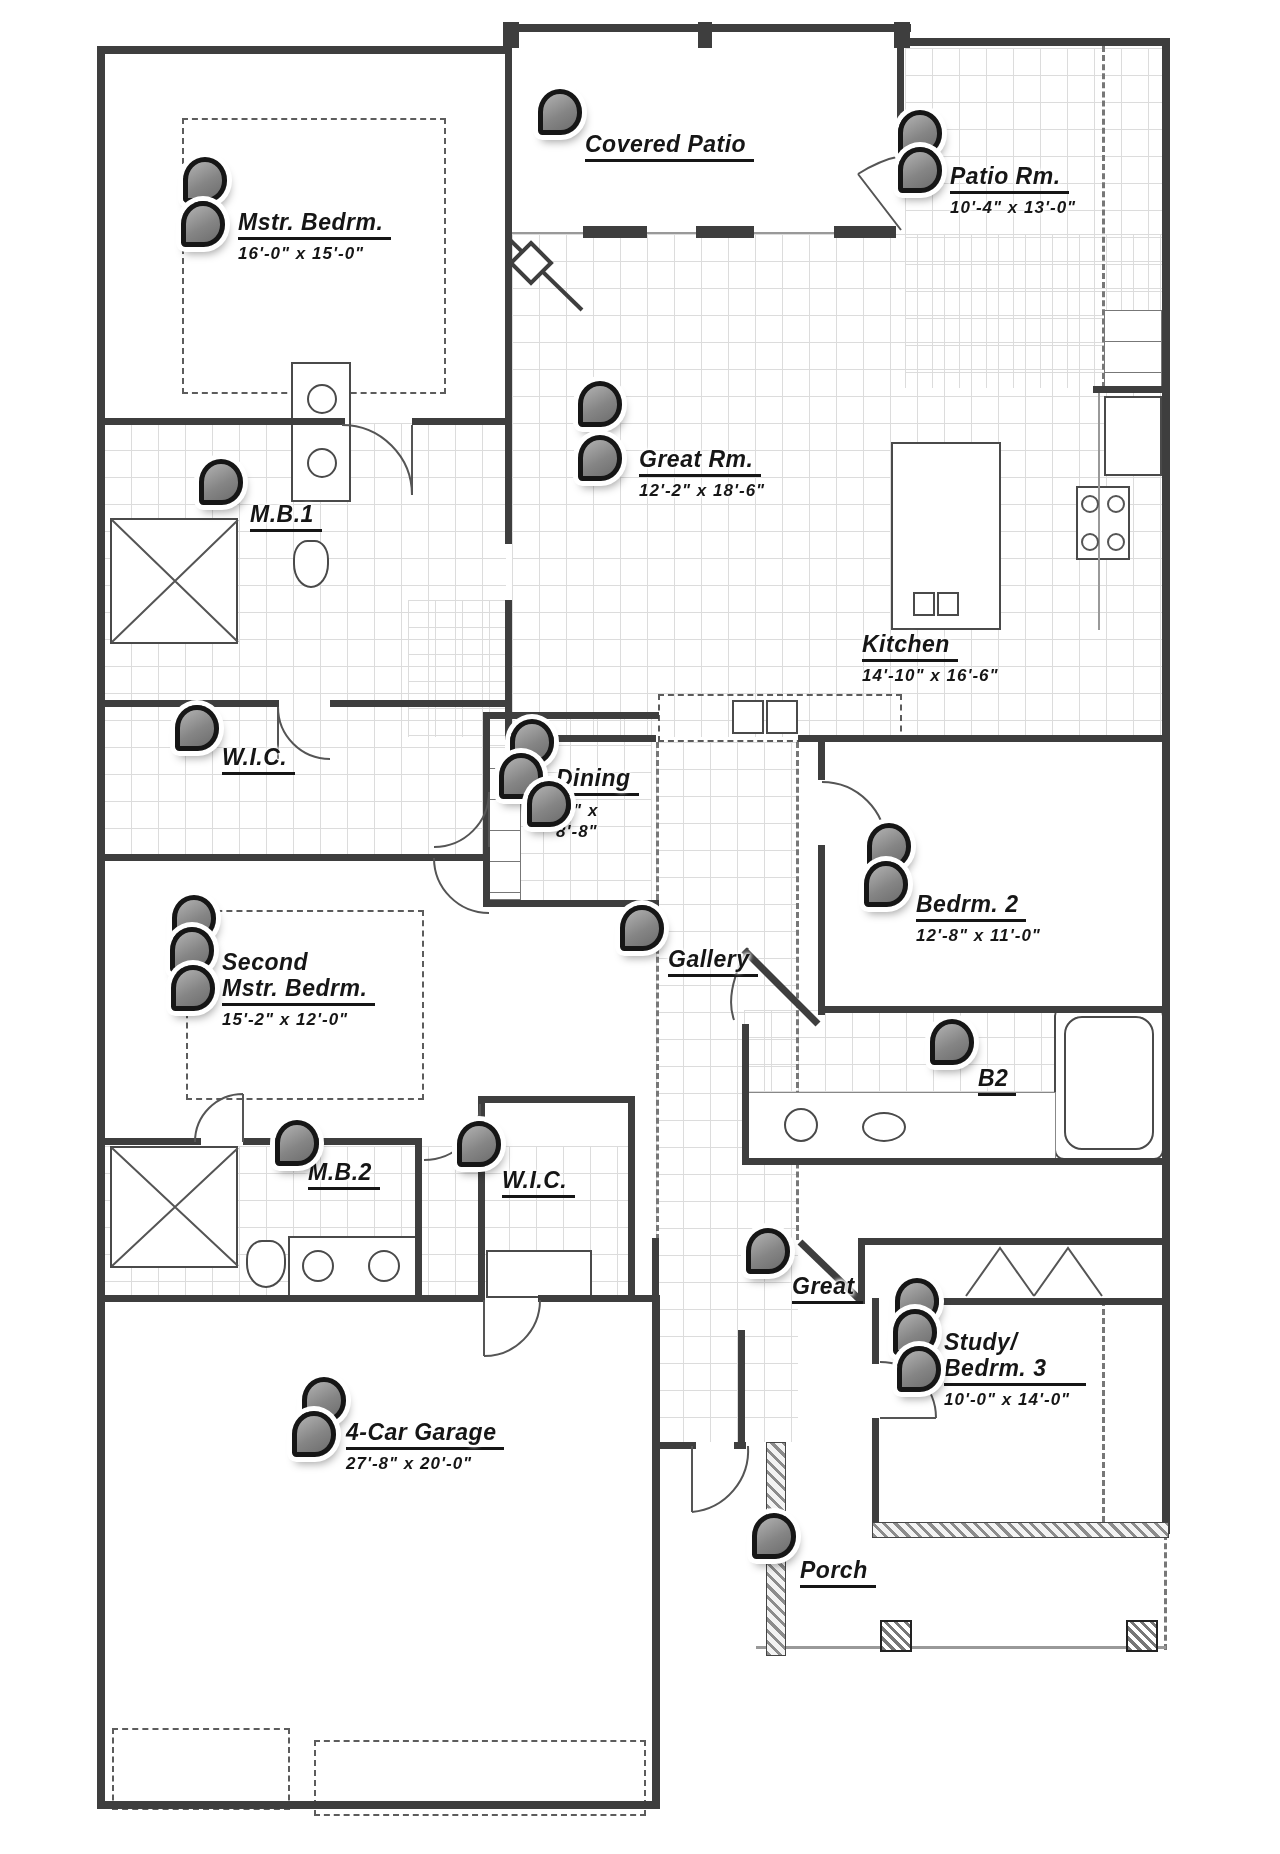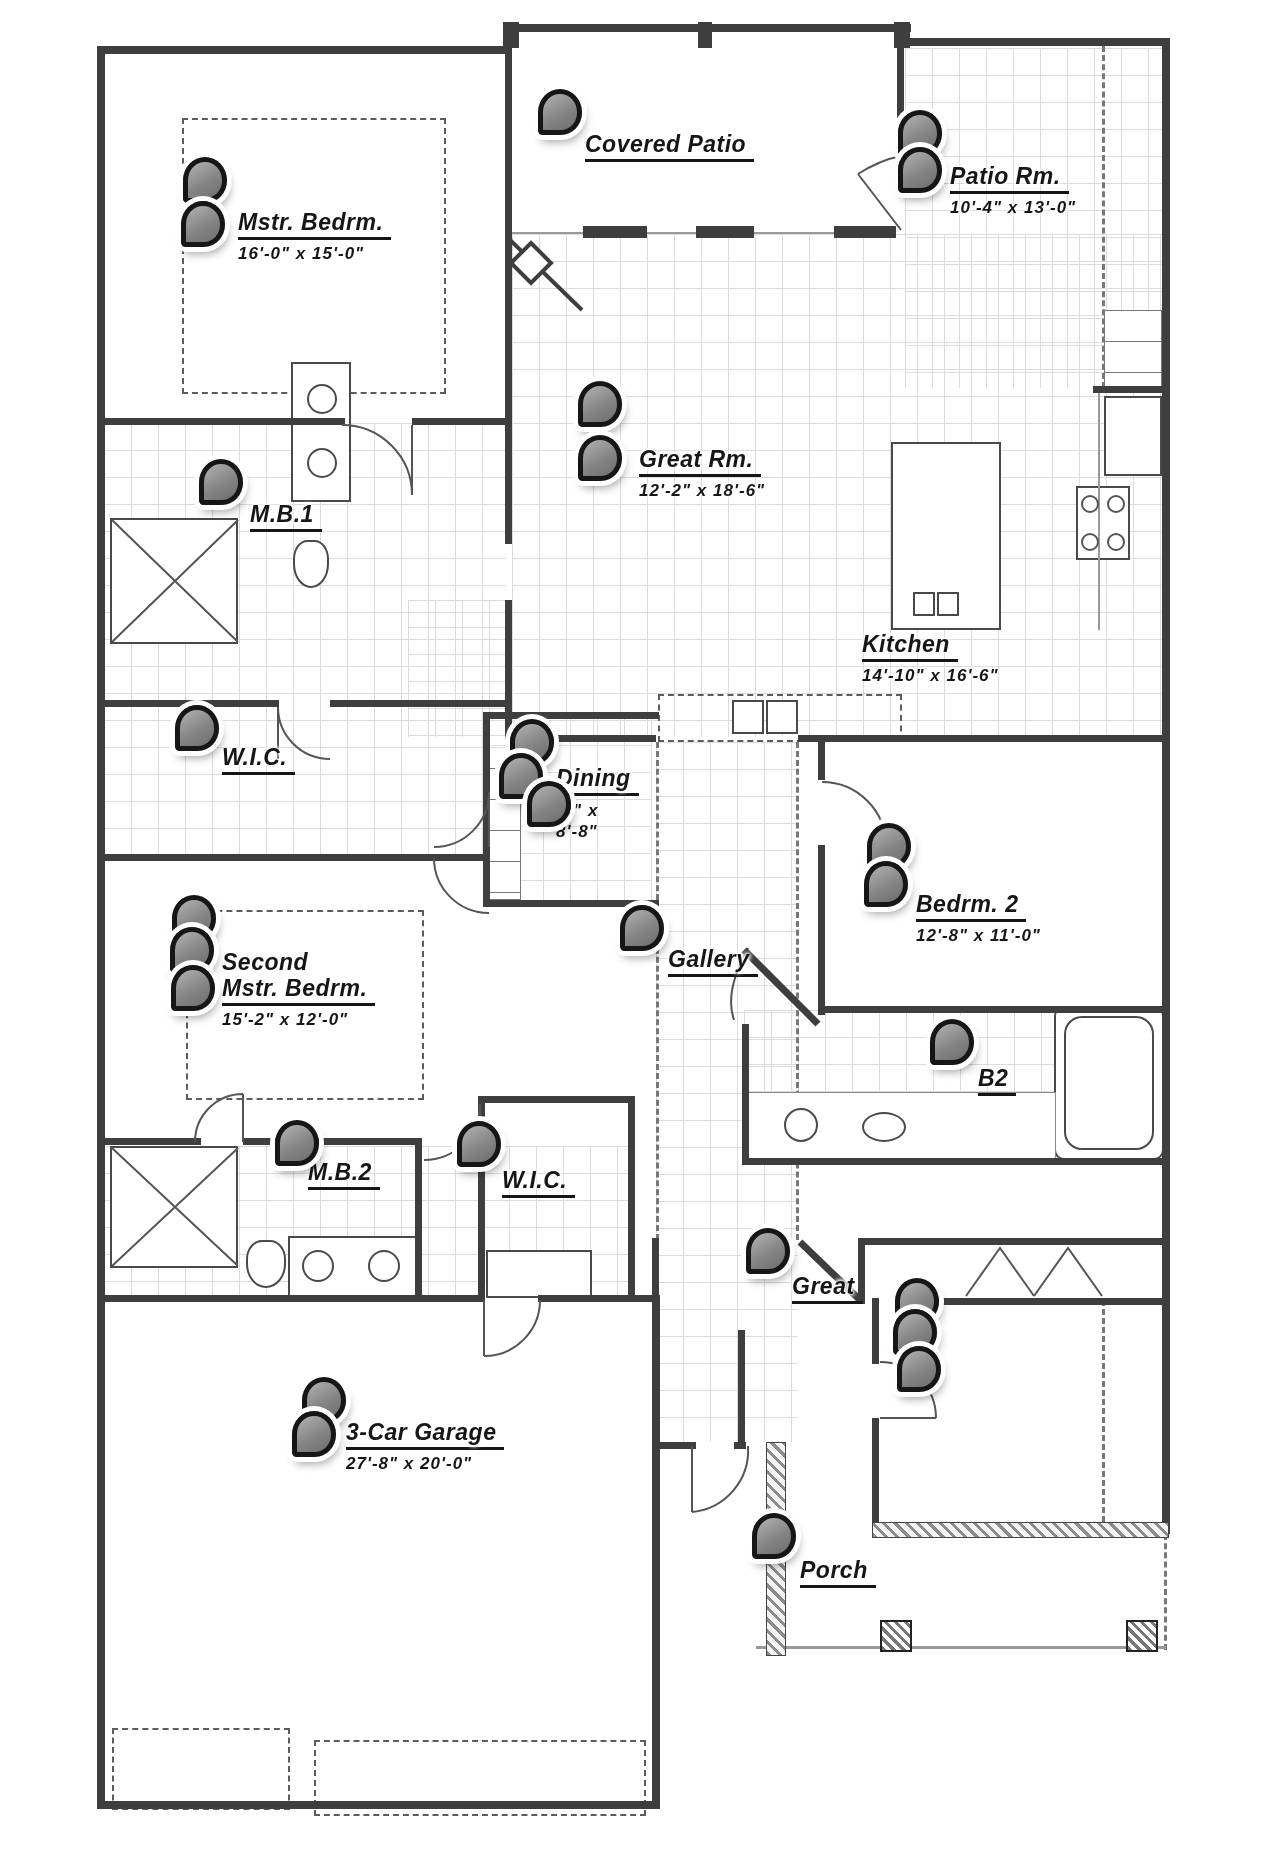--- a/index.html
+++ b/index.html
@@ -228,22 +228,27 @@
   </div>
   <div class="lbl" style="left:308px;top:1160px">
     <span class="nm u">M.B.2</span>
   </div>
   <div class="lbl" style="left:502px;top:1168px">
     <span class="nm u">W.I.C.</span>
   </div>
   <div class="lbl" style="left:792px;top:1274px">
     <span class="nm u">Great</span>
   </div>
+  <div class="lbl" style="left:944px;top:1330px">
+    <span class="nm">Study/</span>
+    <span class="nm u" style="padding-right:40px">Bedrm. 3</span>
+    <span class="dm">10'-0" x 14'-0"</span>
+  </div>
   <div class="lbl" style="left:346px;top:1420px">
-    <span class="nm u">3-Car Garage</span>
+    <span class="nm u">4-Car Garage</span>
     <span class="dm">27'-8" x 20'-0"</span>
   </div>
   <div class="lbl" style="left:800px;top:1558px">
     <span class="nm u">Porch</span>
   </div>
 
   <div id="markers-layer">
       <div class="marker" style="left: 183px; top: 157px;"></div>
       <div class="marker" style="left: 181px; top: 201px;"></div>
       <div class="marker" style="left: 538px; top: 89px;"></div>

